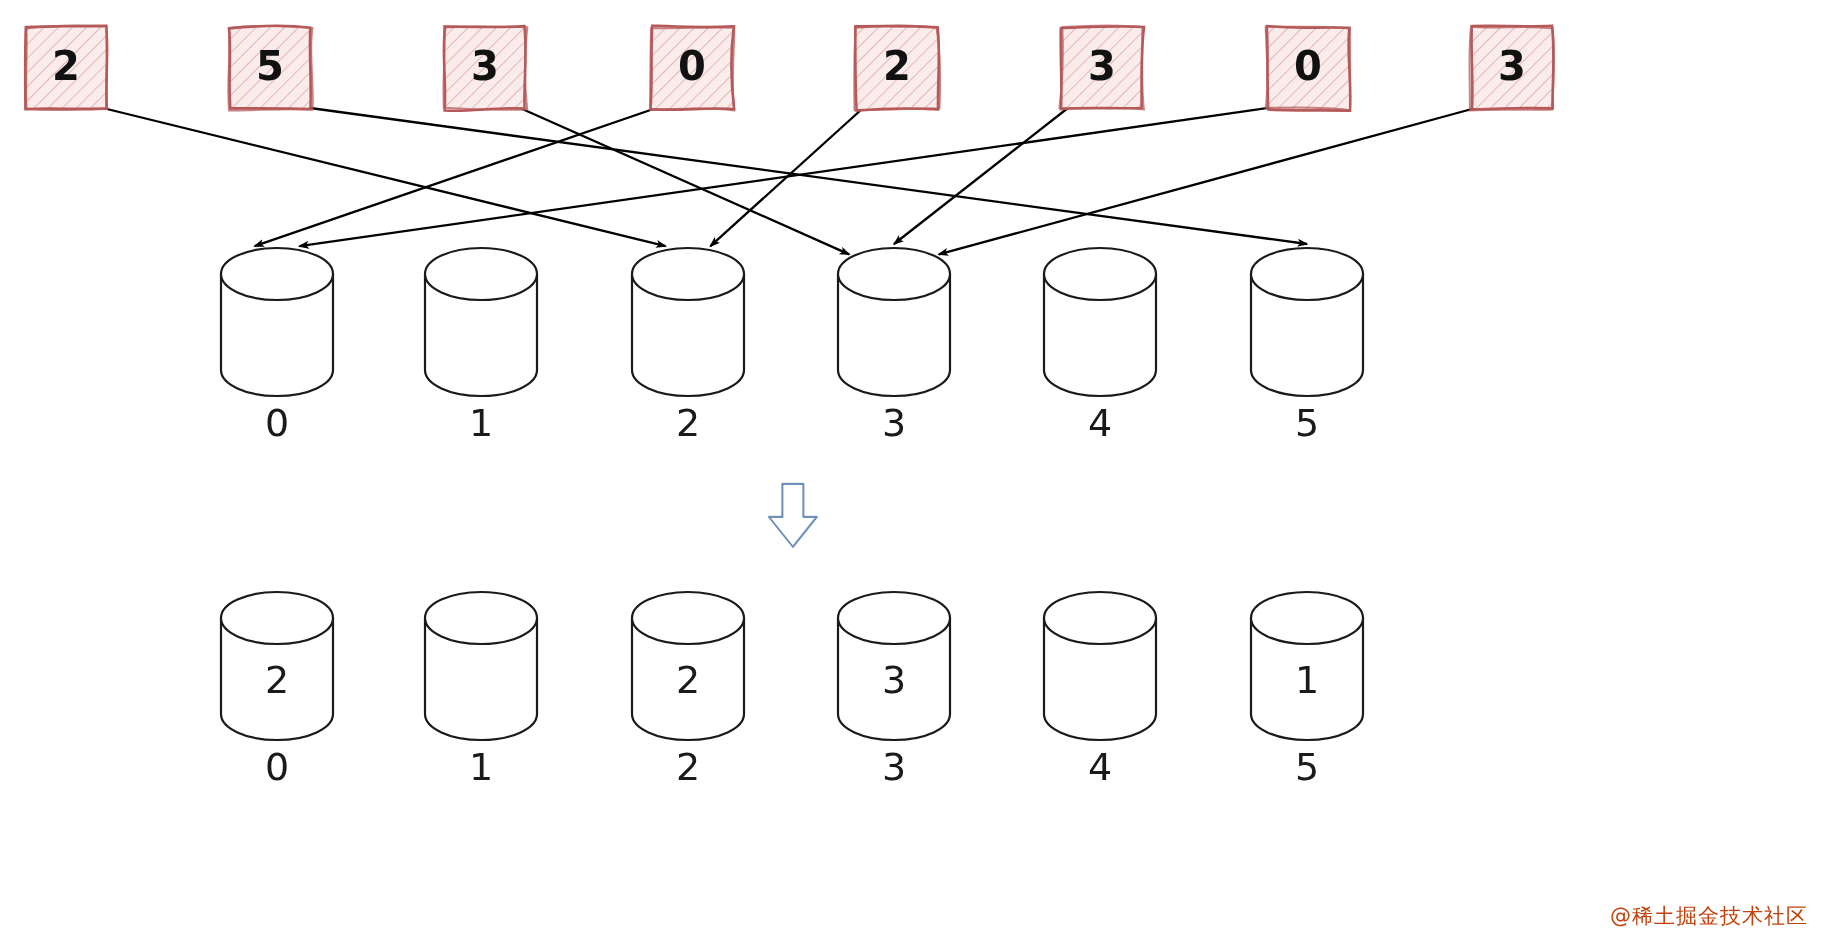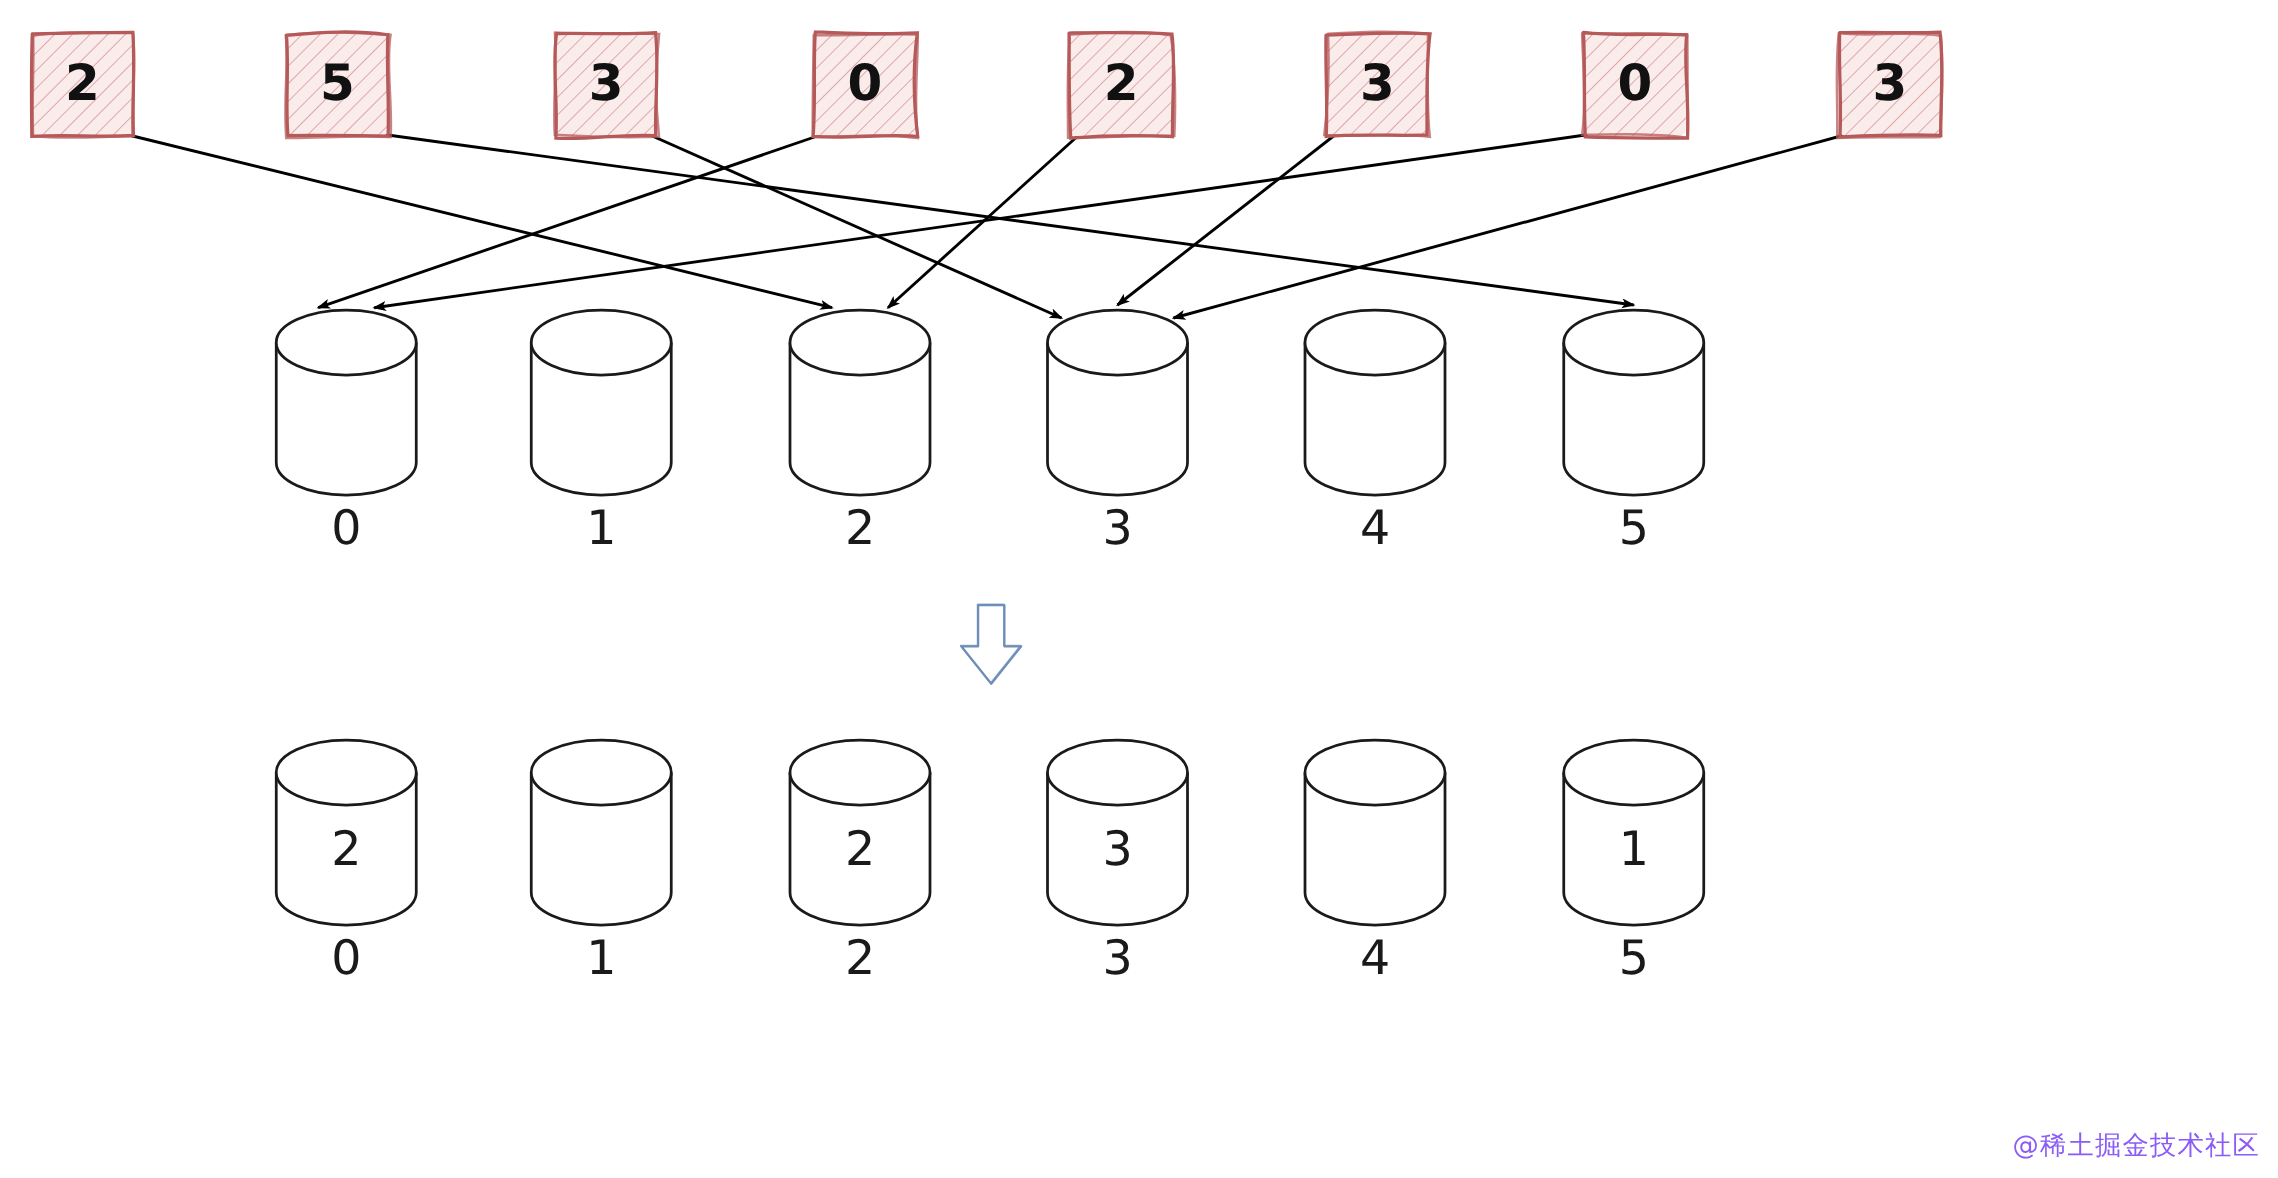--- a/index.html
+++ b/index.html
@@ -34,21 +34,21 @@
     font-size:38px;
     fill:#1a1a1a;
     text-anchor:middle;
     dominant-baseline:middle;
   }
   .watermark{
     position:absolute;
     right:14px;bottom:12px;
     font-family:"DejaVu Sans", sans-serif;
     font-size:21px;
-    color:#8b5cf6;
+    color:#c2410c;
     letter-spacing:1px;
     user-select:none;
   }
 </style>
 </head>
 <body>
 
 <div id="stage">
 
   <svg class="layer" viewBox="0 0 1822 942">

